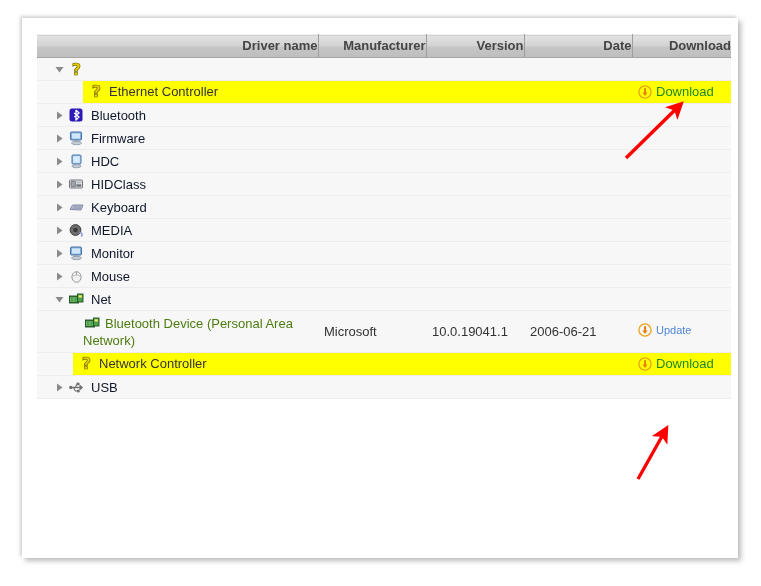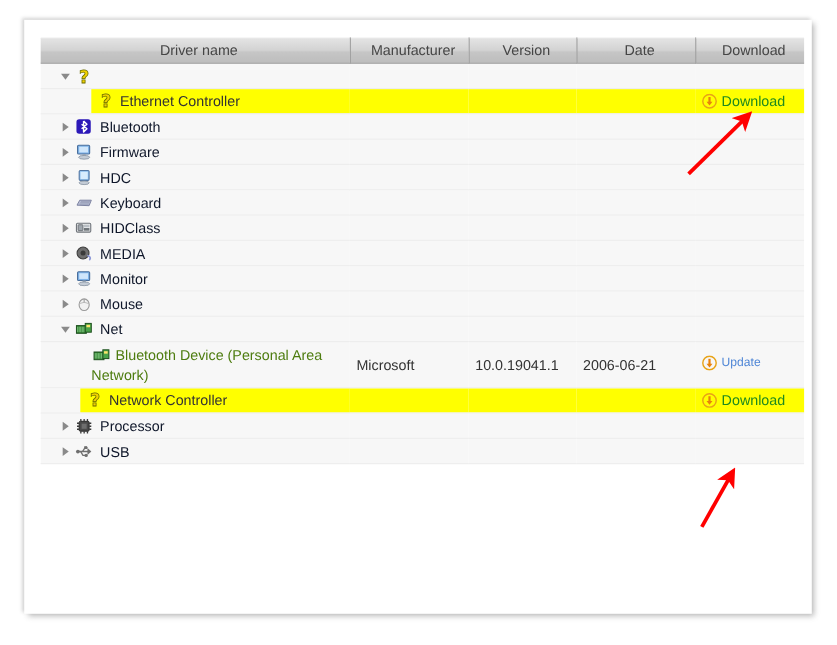--- a/index.html
+++ b/index.html
@@ -39,23 +39,23 @@
     font-size: 13px;
   }
 
   
   #driver-table thead th {
     background: linear-gradient(to bottom, #e3e3e3 0%, #d2d2d2 48%, #c6c6c6 52%, #bdbdbd 100%);
     border-top: 1px solid #f0f0f0;
     border-bottom: 1px solid #a5a5a5;
     border-right: 1px solid #9e9e9e;
     color: #454545;
-    font-weight: normal;
+    font-weight: bold;
     font-size: 13px;
-    text-align: center;
+    text-align: right;
     padding: 3px 0 4px 7px;
     height: 15px;
     white-space: nowrap;
   }
   #driver-table thead th.last { border-right: none; }
 
   
   #driver-table tbody td {
     background: #f7f7f7;
     border-bottom: 1px solid #ededed;
@@ -317,50 +317,50 @@
       <tr>
         <td>
           <div class="node">
             <span class="twisty">
               <svg width="9" height="9" viewBox="0 0 9 9">
                   <polygon points="2,0.5 2,8.5 7.5,4.5" fill="#8a8a8a"></polygon>
                 </svg>
             </span>
             <span class="ico">
               <svg width="17" height="17" viewBox="0 0 17 17">
-                <path d="M2 10.5 L4.5 6 L15 6 L13 11 Z" fill="#b9bfd6" stroke="#7b82a0" stroke-width="0.9"></path>
-                <path d="M5.6 7 L13.8 7 M5 8.3 L13.3 8.3 M4.4 9.6 L12.7 9.6" stroke="#8e94ad" stroke-width="0.7"></path>
-              </svg>
-            </span>
-            <span class="nodelabel">Keyboard</span>
-          </div>
-        </td>
-        <td></td>
-        <td></td>
-        <td></td>
-        <td></td>
-      </tr>
-
-      <tr>
-        <td>
-          <div class="node">
-            <span class="twisty">
-              <svg width="9" height="9" viewBox="0 0 9 9">
-                  <polygon points="2,0.5 2,8.5 7.5,4.5" fill="#8a8a8a"></polygon>
-                </svg>
-            </span>
-            <span class="ico">
-              <svg width="17" height="17" viewBox="0 0 17 17">
                 <rect x="1.5" y="4" width="13" height="8" rx="1" fill="#e6e8ea" stroke="#70757b" stroke-width="1"></rect>
                 <rect x="3" y="5.3" width="4.4" height="5.4" rx="0.6" fill="#9fa6ad" stroke="#5e6268" stroke-width="0.7"></rect>
                 <rect x="8.3" y="5.3" width="5" height="2.2" fill="#b9bfc5"></rect>
                 <rect x="8.3" y="8.3" width="5" height="2.4" fill="#6e7479"></rect>
               </svg>
             </span>
             <span class="nodelabel">HIDClass</span>
+          </div>
+        </td>
+        <td></td>
+        <td></td>
+        <td></td>
+        <td></td>
+      </tr>
+
+      <tr>
+        <td>
+          <div class="node">
+            <span class="twisty">
+              <svg width="9" height="9" viewBox="0 0 9 9">
+                  <polygon points="2,0.5 2,8.5 7.5,4.5" fill="#8a8a8a"></polygon>
+                </svg>
+            </span>
+            <span class="ico">
+              <svg width="17" height="17" viewBox="0 0 17 17">
+                <path d="M2 10.5 L4.5 6 L15 6 L13 11 Z" fill="#b9bfd6" stroke="#7b82a0" stroke-width="0.9"></path>
+                <path d="M5.6 7 L13.8 7 M5 8.3 L13.3 8.3 M4.4 9.6 L12.7 9.6" stroke="#8e94ad" stroke-width="0.7"></path>
+              </svg>
+            </span>
+            <span class="nodelabel">Keyboard</span>
           </div>
         </td>
         <td></td>
         <td></td>
         <td></td>
         <td></td>
       </tr>
 
       <tr>
         <td>
@@ -526,43 +526,20 @@
                   <rect x="6" y="3.2" width="2" height="5" fill="#e8820c"></rect>
                   <polygon points="4.3,7.6 9.7,7.6 7,11 " fill="#e8820c"></polygon>
                 </svg>
               </span>
               <span class="dl-link">Download</span>
             </span>
           </span>
         </td>
       </tr>
 
-      <tr>
-        <td>
-          <div class="node">
-            <span class="twisty">
-              <svg width="9" height="9" viewBox="0 0 9 9">
-                  <polygon points="2,0.5 2,8.5 7.5,4.5" fill="#8a8a8a"></polygon>
-                </svg>
-            </span>
-            <span class="ico">
-              <svg width="17" height="17" viewBox="0 0 17 17">
-                <rect x="4" y="4" width="9" height="9" rx="1" fill="#4a4a4a" stroke="#2a2a2a" stroke-width="0.9"></rect>
-                <rect x="6.2" y="6.2" width="4.6" height="4.6" fill="#6e6e6e"></rect>
-                <path d="M5.5 4 L5.5 2 M8.5 4 L8.5 2 M11.5 4 L11.5 2 M5.5 13 L5.5 15 M8.5 13 L8.5 15 M11.5 13 L11.5 15 M4 5.8 L2 5.8 M4 8.5 L2 8.5 M4 11.2 L2 11.2 M13 5.8 L15 5.8 M13 8.5 L15 8.5 M13 11.2 L15 11.2" stroke="#3a3a3a" stroke-width="1.2"></path>
-              </svg>
-            </span>
-            <span class="nodelabel">Processor</span>
-          </div>
-        </td>
-        <td></td>
-        <td></td>
-        <td></td>
-        <td></td>
-      </tr>
 
 
 
 
       <tr>
         <td>
           <div class="node">
             <span class="twisty">
               <svg width="9" height="9" viewBox="0 0 9 9">
                   <polygon points="2,0.5 2,8.5 7.5,4.5" fill="#8a8a8a"></polygon>

